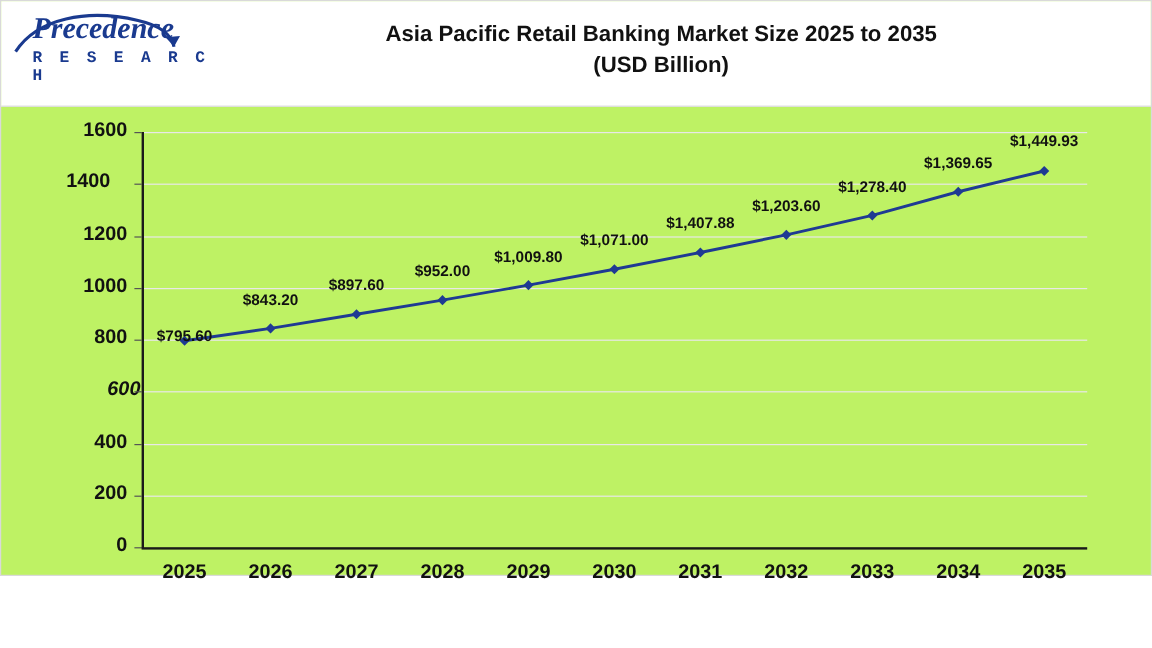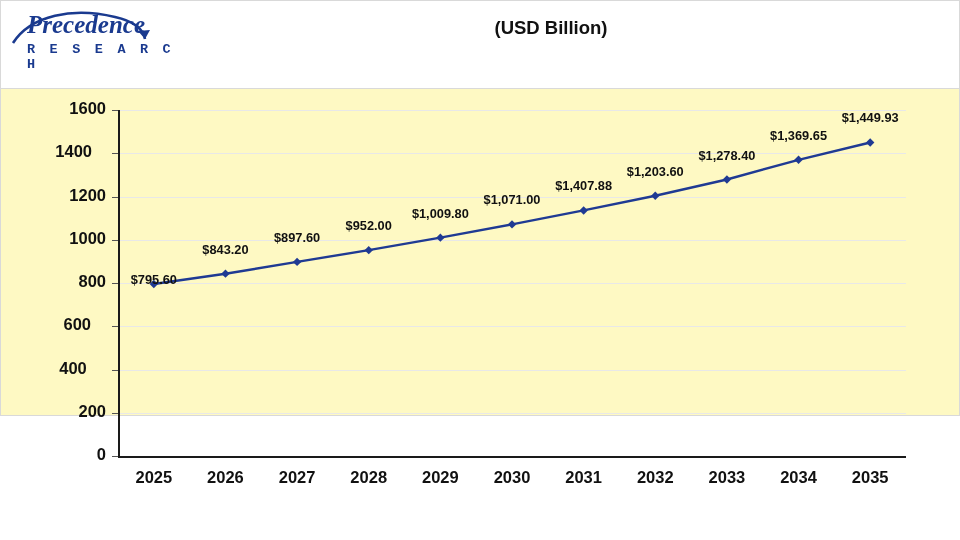--- a/index.html
+++ b/index.html
@@ -5,22 +5,22 @@
   * { box-sizing: border-box; }
   html, body { margin: 0; padding: 0; }
   body {
     width: 960px; height: 540px;
     background: #ffffff;
     font-family: "Liberation Sans", sans-serif;
     overflow: hidden;
   }
   #page {
     position: relative;
-    width: 960px; height: 416px;
-    background: #fef9c3;
+    width: 960px; height: 480px;
+    background: #bef264;
     border: 1px solid #d9d9d9;
   }
   
   #header {
     position: absolute; left: 0; top: 0;
     width: 958px; height: 88px;
     border-bottom: 1px solid #d9d9d9;
     background: #fff;
   }
   #logo {
@@ -103,36 +103,37 @@
   <div id="header">
     <div id="logo">
       <svg class="logo-arc" width="180" height="40" viewBox="0 0 180 40">
         <path d="M2 34 C 20 6, 62 -2, 104 8 C 122 12, 132 20, 134 30" fill="none" stroke="#1a3a8f" stroke-width="2.6"></path>
         <path d="M134 30 L 127 22 L 139 21 Z" fill="#1a3a8f"></path>
       </svg>
       <div class="logo-word">Precedence</div>
       <div class="logo-sub">R E S E A R C H</div>
     </div>
     <div id="title">
+      <div>Asia Pacific Retail Banking Market Size 2025 to 2035</div>
       <div>(USD Billion)</div>
     </div>
   </div>
 
   <div id="chart">
     <div id="plot-layer">
         <div class="axis-label y-label" style="left: 39px; top: 356px; width: 66px;">0</div>
         <div class="tick" style="left: 111px; top: 367px; height: 1px; width: 6px;"></div>
         <div class="gridline" style="left: 117px; top: 323.75px; width: 788px;"></div>
         <div class="axis-label y-label" style="left: 39px; top: 312.75px; width: 66px;">200</div>
         <div class="tick" style="left: 111px; top: 323.75px; height: 1px; width: 6px;"></div>
         <div class="gridline" style="left: 117px; top: 280.5px; width: 788px;"></div>
-        <div class="axis-label y-label" style="left: 39px; top: 269.5px; width: 66px; text-align: center;">400</div>
+        <div class="axis-label y-label" style="left: 39px; top: 269.5px; width: 66px;">400</div>
         <div class="tick" style="left: 111px; top: 280.5px; height: 1px; width: 6px;"></div>
         <div class="gridline" style="left: 117px; top: 237.25px; width: 788px;"></div>
-        <div class="axis-label y-label" style="left: 24px; top: 226.25px; width: 66px;">600</div>
+        <div class="axis-label y-label" style="left: 50px; top: 226.25px; width: 66px; font-style: italic;">600</div>
         <div class="tick" style="left: 111px; top: 237.25px; height: 1px; width: 6px;"></div>
         <div class="gridline" style="left: 117px; top: 194px; width: 788px;"></div>
         <div class="axis-label y-label" style="left: 39px; top: 183px; width: 66px;">800</div>
         <div class="tick" style="left: 111px; top: 194px; height: 1px; width: 6px;"></div>
         <div class="gridline" style="left: 117px; top: 150.75px; width: 788px;"></div>
         <div class="axis-label y-label" style="left: 39px; top: 139.75px; width: 66px;">1000</div>
         <div class="tick" style="left: 111px; top: 150.75px; height: 1px; width: 6px;"></div>
         <div class="gridline" style="left: 117px; top: 107.5px; width: 788px;"></div>
         <div class="axis-label y-label" style="left: 39px; top: 96.5px; width: 66px;">1200</div>
         <div class="tick" style="left: 111px; top: 107.5px; height: 1px; width: 6px;"></div>

